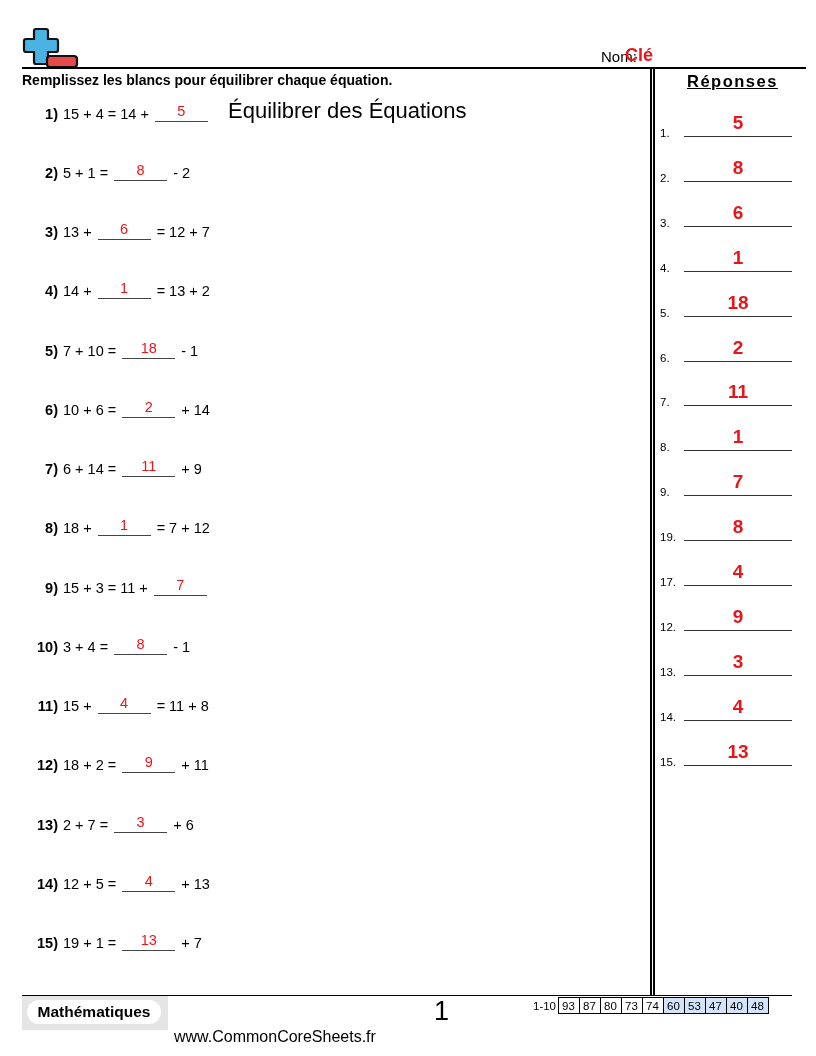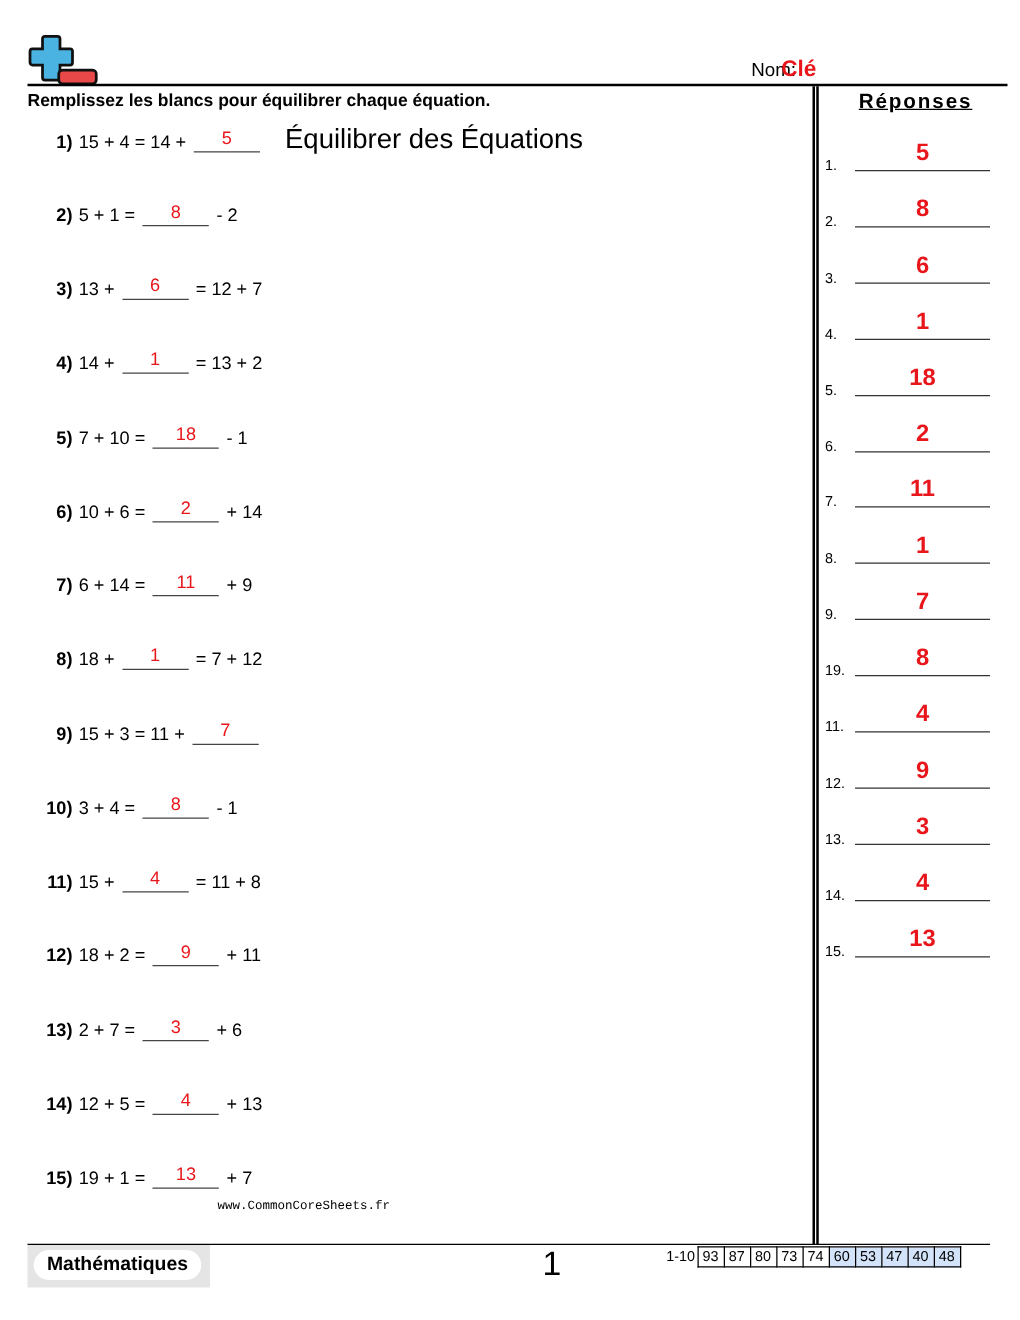--- a/index.html
+++ b/index.html
@@ -25,21 +25,21 @@
 
   .ans-row { position: absolute; left: 660px; width: 132px; height: 22px; }
   .ans-num { position: absolute; left: 0; bottom: 0; font-size: 11.5px; }
   .ans-line { position: absolute; left: 24px; right: 0; bottom: 2px; border-bottom: 1.5px solid #333; height: 24px;
               text-align: center; color: #e8161b; font-weight: bold; font-size: 19px; line-height: 20px; }
 
   .footer-rule { position: absolute; left: 22px; top: 995px; width: 770px; height: 1px; background: #000; }
   .brand { position: absolute; left: 22px; top: 996px; width: 146px; height: 34px; background: #e5e5e5; }
   .brand-pill { position: absolute; left: 5px; top: 4px; width: 134px; height: 24px; background: #fff; border-radius: 14px;
                 font-weight: bold; font-size: 15.5px; text-align: center; line-height: 24px; }
-  .website { position: absolute; left: 174px; top: 960px; font-size: 10px; font-family: Liberation Mono, monospace; }
+  .website { position: absolute; left: 174px; top: 1028px; font-size: 16px; }
   .page-num { position: absolute; left: 434px; top: 996px; font-size: 27px; }
   .score-table { position: absolute; left: 530px; top: 997px; border-collapse: collapse; font-size: 11.5px; }
   .score-table td { height: 16px; padding: 0 3px; text-align: left; }
   .score-table td.lbl { text-align: center; padding-right: 2px; }
   .score-table td.cell { border: 1px solid #000; min-width: 21px; }
   .score-table td.pass { background: #ffffff; }
   .score-table td.fail { background: #d3e3f9; }
 </style>
 </head>
 <body>
@@ -107,21 +107,21 @@
   </div>
 <div class="ans-row" style="top:476px">
     <span class="ans-num">9.</span>
     <div class="ans-line">7</div>
   </div>
 <div class="ans-row" style="top:521px">
     <span class="ans-num">19.</span>
     <div class="ans-line">8</div>
   </div>
 <div class="ans-row" style="top:566px">
-    <span class="ans-num">11.</span>
+    <span class="ans-num">17.</span>
     <div class="ans-line">4</div>
   </div>
 <div class="ans-row" style="top:611px">
     <span class="ans-num">12.</span>
     <div class="ans-line">9</div>
   </div>
 <div class="ans-row" style="top:656px">
     <span class="ans-num">13.</span>
     <div class="ans-line">3</div>
   </div>

